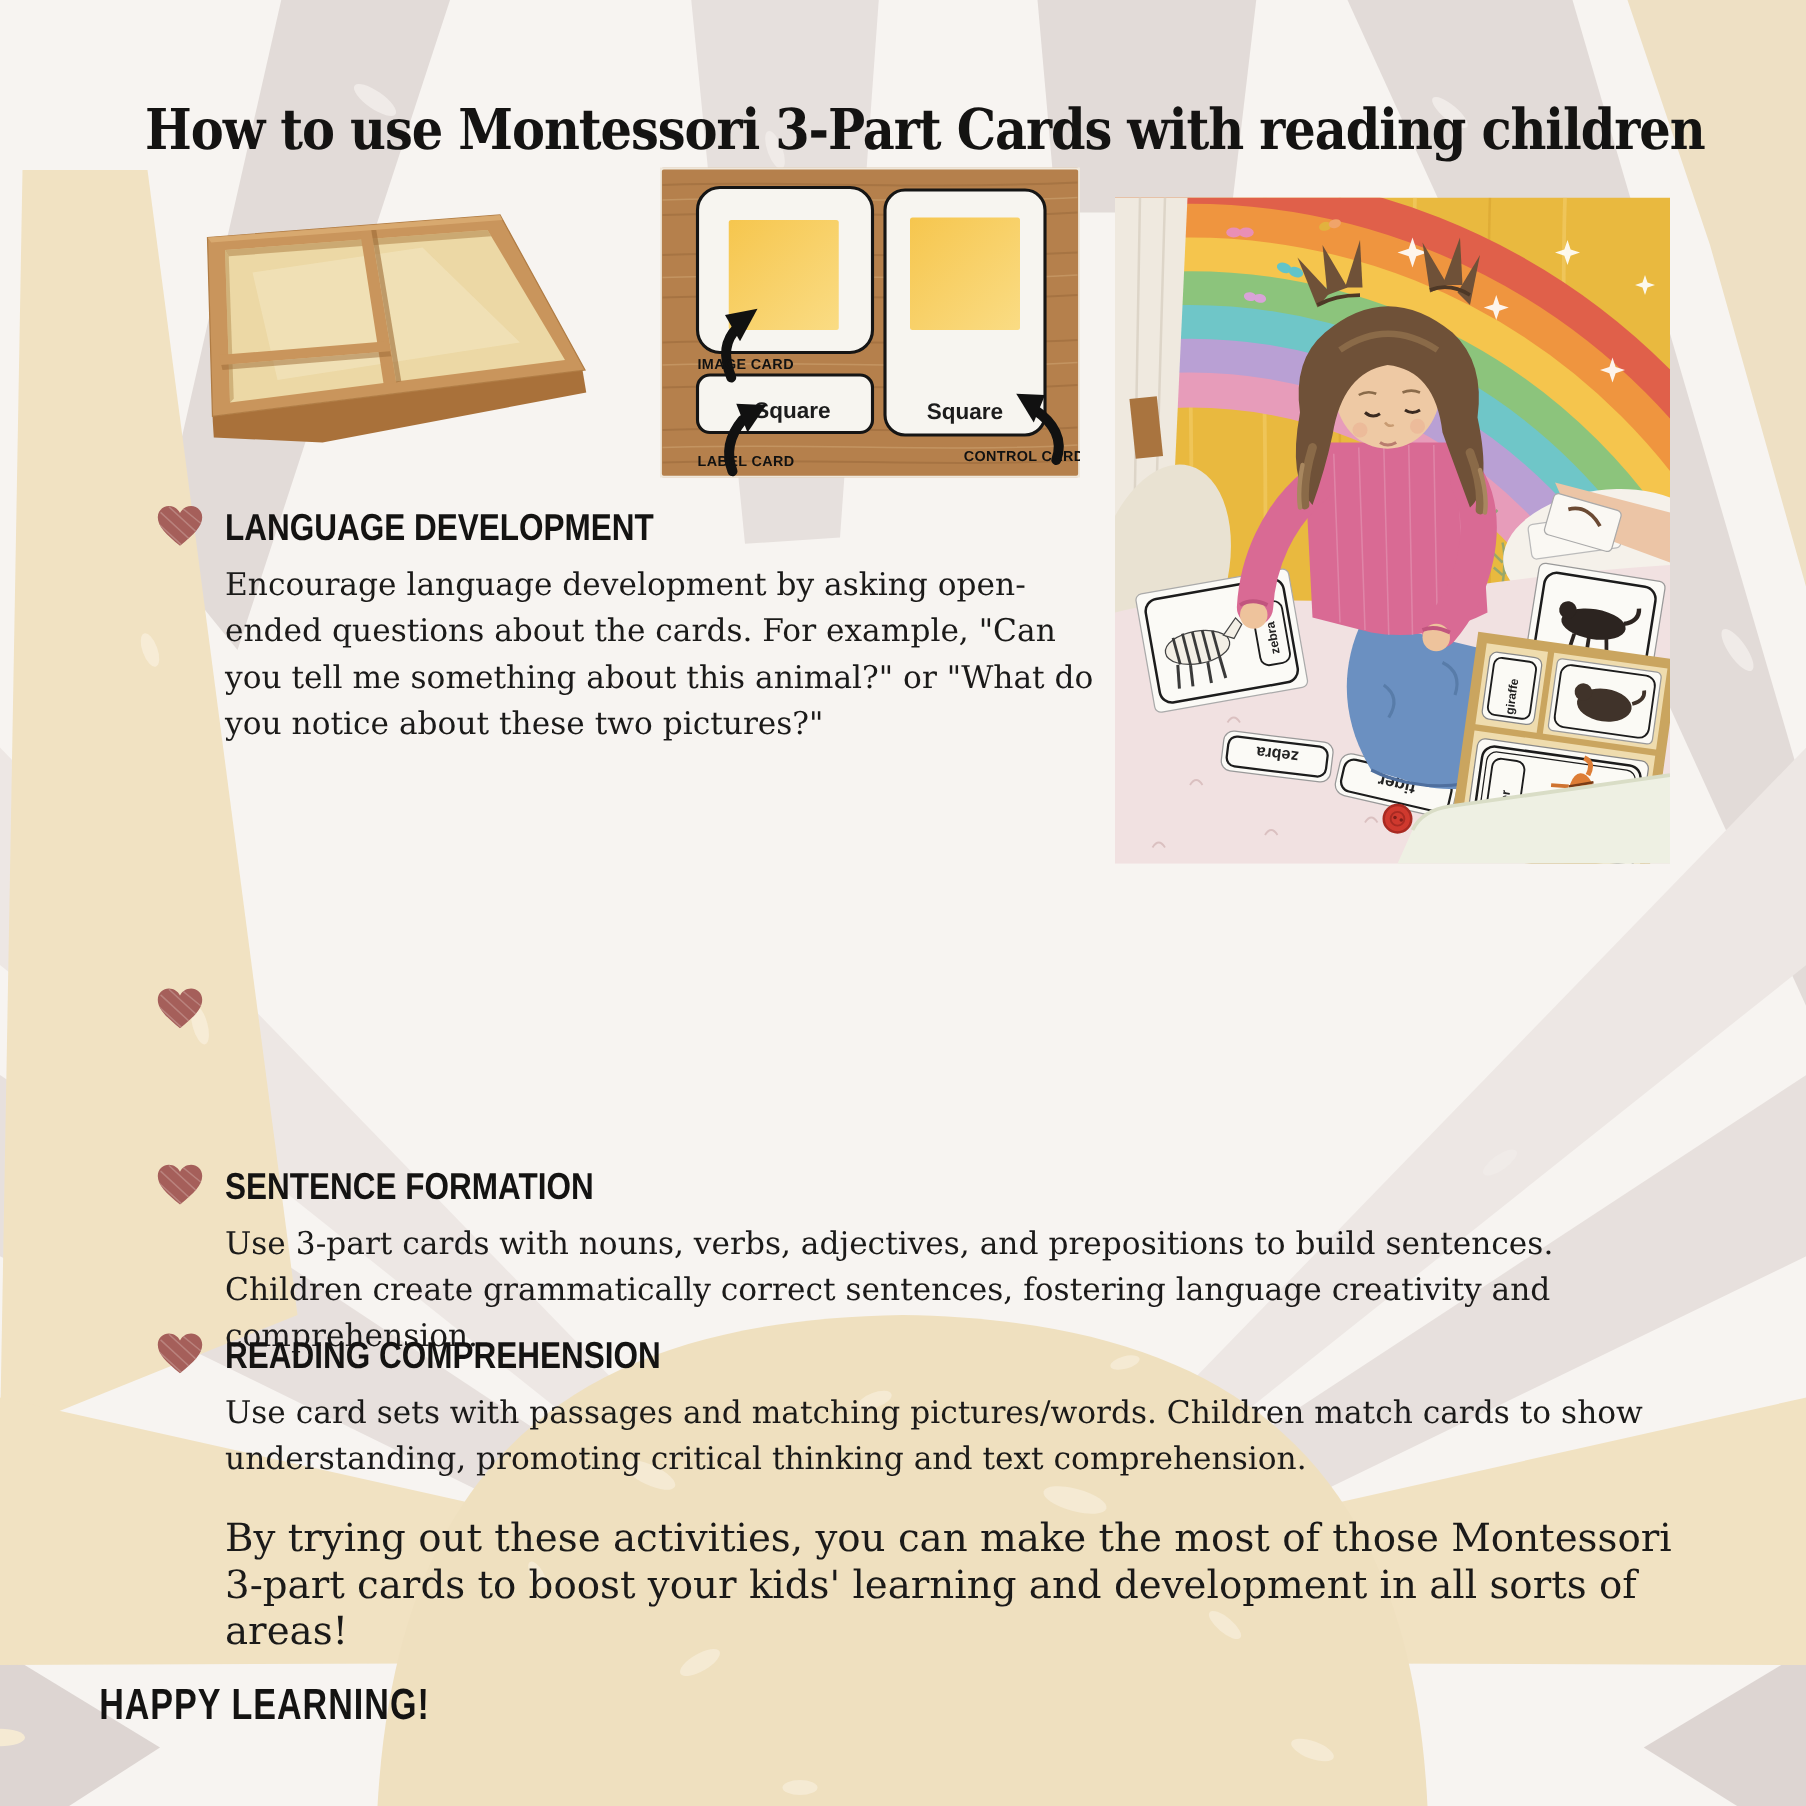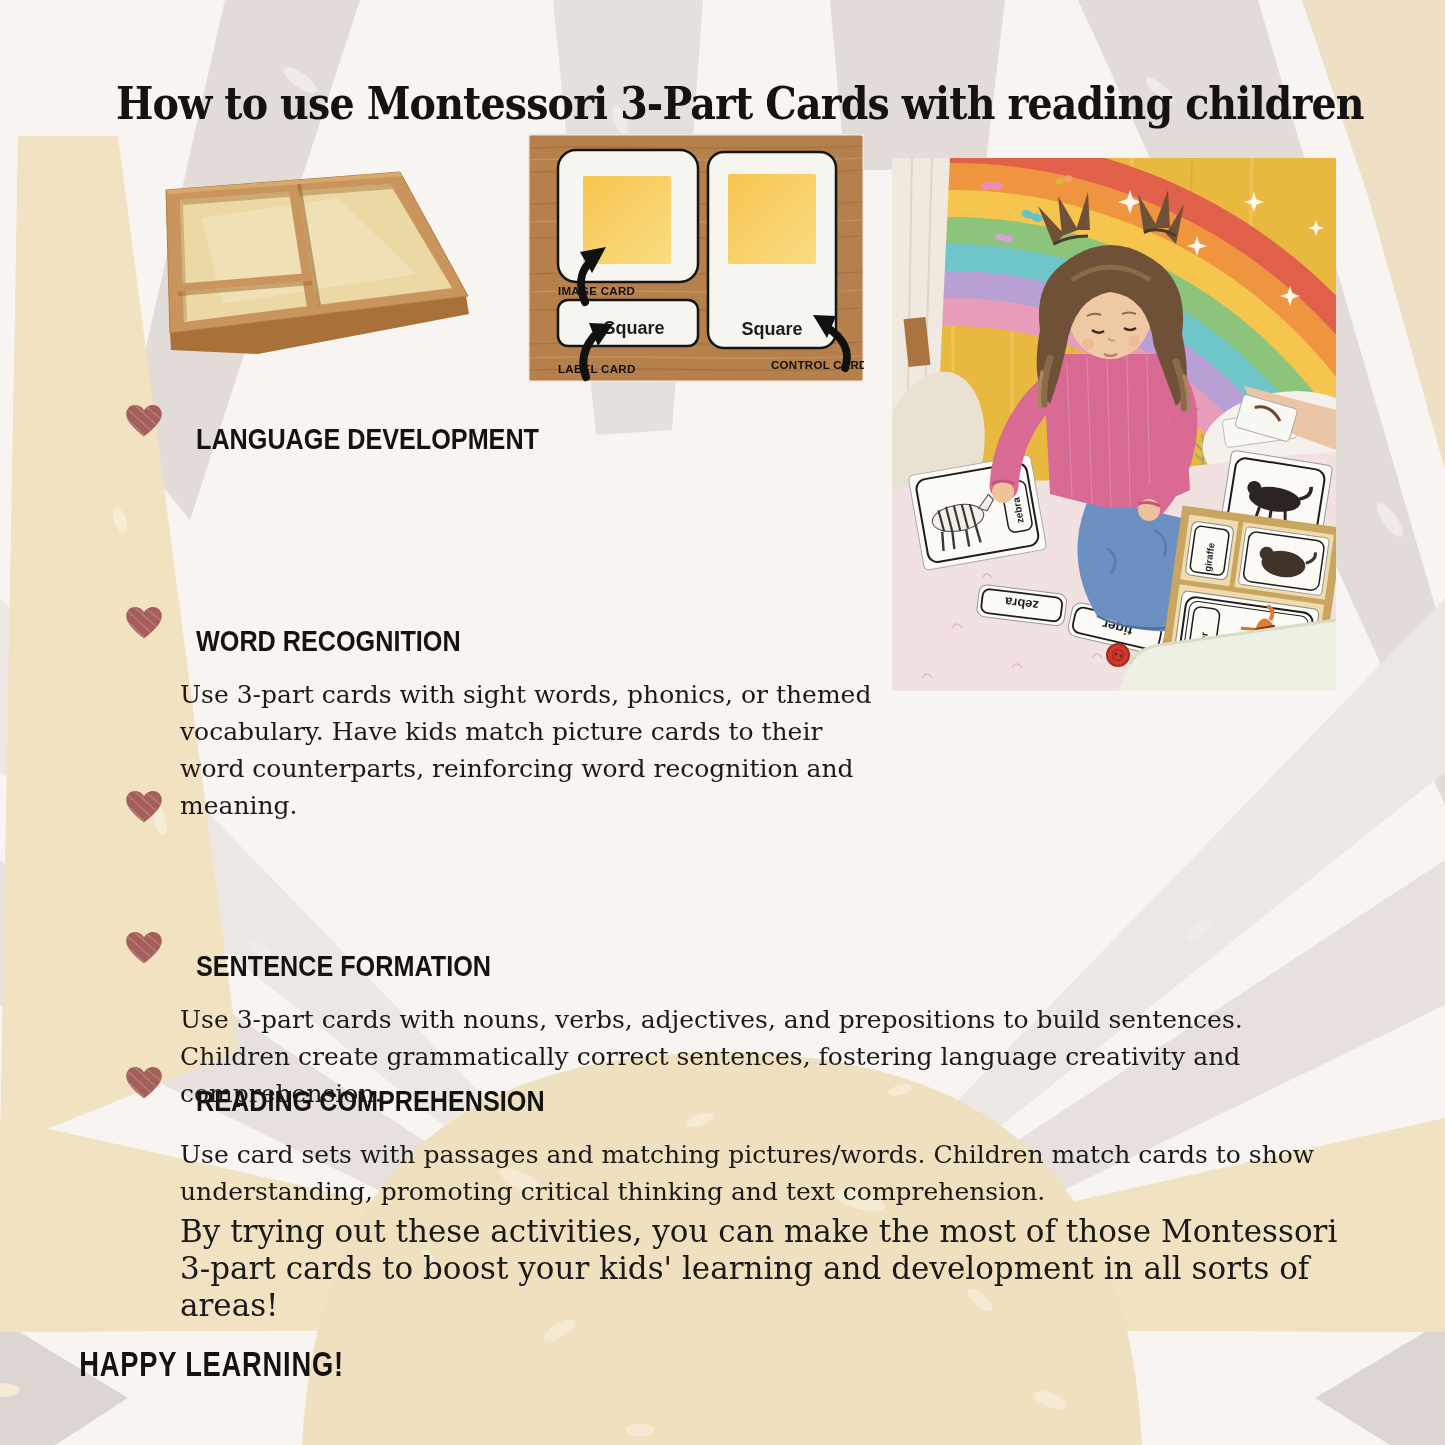--- a/index.html
+++ b/index.html
@@ -13,21 +13,21 @@
     font-size:45px; font-weight:bold; color:#141312; white-space:nowrap; margin:17px;
   }
   .title .squeeze{display:inline-block; transform:scaleX(.88); transform-origin:center; letter-spacing:-1px;}
   .tray-wrap{position:absolute; left:138px; top:156px;}
   .diagram-wrap{position:absolute; left:528px; top:134px;}
   .photo-wrap{position:absolute; left:892px; top:158px;}
   .section{position:absolute; left:180px;}
   .w-narrow{width:700px;}
   .w-wide{width:1168px;}
   .heart{position:absolute; left:-56px; top:-3px; width:40px; height:36px;}
-  .heading-row{margin:16px; height:36px;text-decoration:underline;}
+  .heading-row{margin:0; height:36px;text-decoration:underline;}
   .heading{
     font-family:"Liberation Sans", sans-serif; font-weight:bold; font-size:30px;
     color:#141312; display:inline-block; transform:scaleX(.84); transform-origin:left center;
     white-space:nowrap; letter-spacing:0px;
   }
   .body{font-size:25px; line-height:37px; margin:7px 0 0 0;}
   .closing{position:absolute; left:180px; top:1182px; width:1168px; font-size:31px; line-height:37px;}
   .happy{position:absolute; left:42px; top:1344px; width:1400px; }
   .happy .squeeze{
     display:inline-block; font-family:"Liberation Sans", sans-serif; font-weight:bold;
@@ -443,29 +443,23 @@
         <path d="M238,506 Q246,490 268,487 L444,462" stroke="#d9ddc6" stroke-width="3" fill="none"></path>
       </g>
     </svg>
   </div>
 
   <section class="section w-narrow" style="top:406px">
     <svg class="heart" viewBox="0 0 36 32">
         <use href="#heartsym"></use>
       </svg>
     <h2 class="heading-row"><span class="heading">LANGUAGE DEVELOPMENT</span></h2>
+    <p class="body">Encourage language development by asking open-ended questions about the cards. For example, "Can you tell me something about this animal?" or "What do you notice about these two pictures?"</p>
   </section>
 
-  <section class="section w-narrow" style="top:608px">
-    <svg class="heart" viewBox="0 0 36 32">
-        <use href="#heartsym"></use>
-      </svg>
-    <h2 class="heading-row"><span class="heading">WORD RECOGNITION</span></h2>
-    <p class="body">Use 3-part cards with sight words, phonics, or themed vocabulary. Have kids match picture cards to their word counterparts, reinforcing word recognition and meaning.</p>
-  </section>
 
   <section class="section w-wide" style="top:792px">
     <svg class="heart" viewBox="0 0 36 32">
         <use href="#heartsym"></use>
       </svg>
   </section>
 
   <section class="section w-wide" style="top:933px">
     <svg class="heart" viewBox="0 0 36 32">
         <use href="#heartsym"></use>

